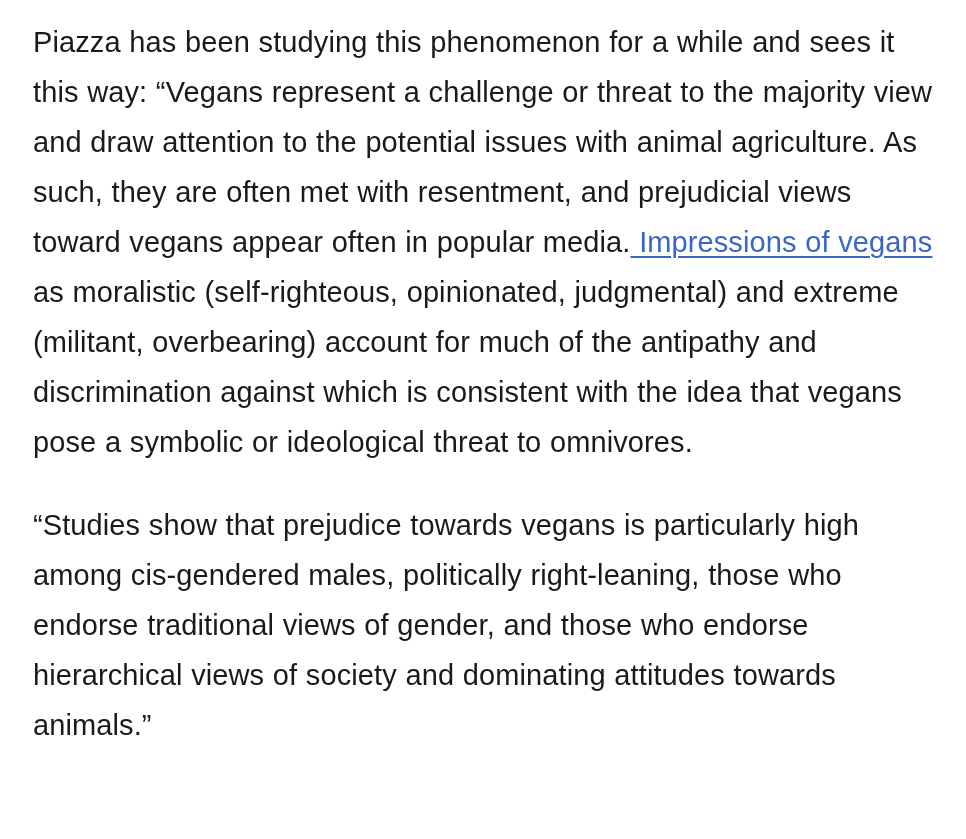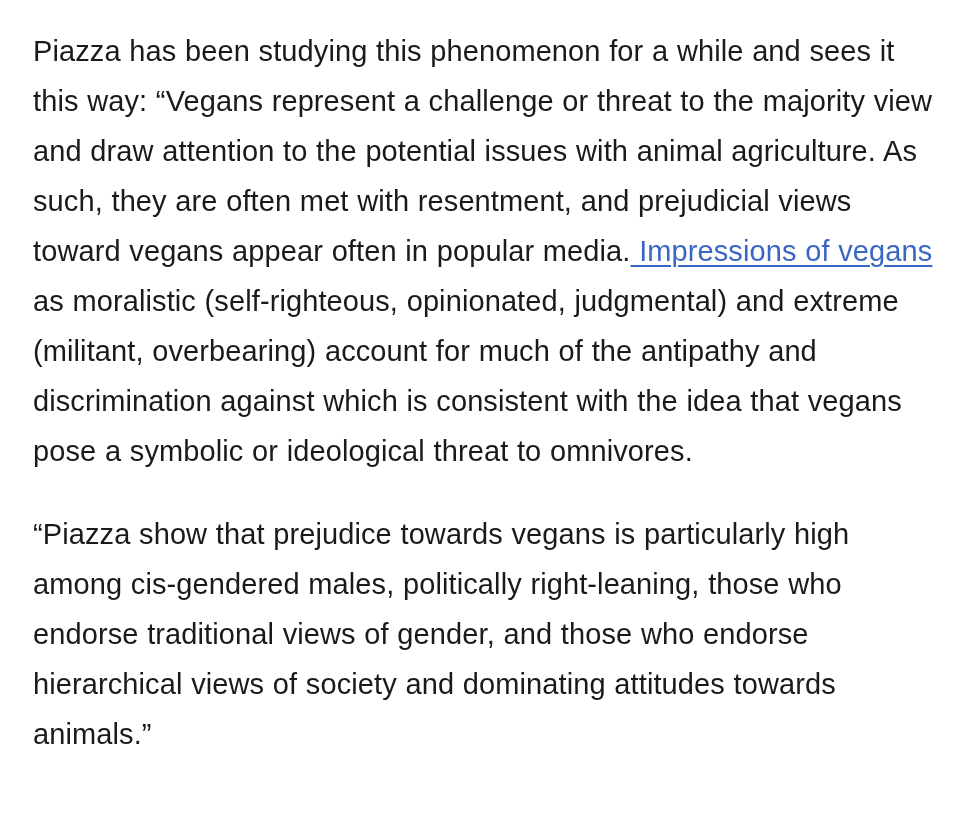--- a/index.html
+++ b/index.html
@@ -10,21 +10,21 @@
   body {
     width: 966px;
     height: 839px;
     overflow: hidden;
     font-family: "Liberation Sans", "DejaVu Sans", sans-serif;
     color: #1a1a1a;
   }
   .article {
     box-sizing: border-box;
     width: 962px;
-    padding: 26px 28px 0 33px;
+    padding: 17px 28px 0 33px;
   }
   .article p {
     margin: 0 0 33px 0;
     font-size: 29px;
     line-height: 50px;
     letter-spacing: 0.1px;
     font-weight: 400;
     word-spacing: 0.5px;
   }
   a.inline-link {
@@ -32,14 +32,14 @@
     text-decoration-thickness: 2px;
     text-underline-offset: 4px;
     cursor: pointer;
   }
 </style>
 </head>
 <body style="color: rgb(26, 26, 26); background: rgb(255, 255, 255);">
 
 <div class="article">
   <p><span>Piazza has been studying this phenomenon for a while and sees it this way: “Vegans represent a challenge or threat to the majority view and draw attention to the potential issues with animal agriculture. As such, they are often met with resentment, and prejudicial views toward vegans appear often in popular media.</span><a class="inline-link" href="#" style="color: rgb(58, 102, 196); text-decoration-color: rgb(58, 102, 196);">&nbsp;Impressions of vegans</a><span> as moralistic (self-righteous, opinionated, judgmental) and extreme (militant, overbearing) account for much of the antipathy and discrimination against which is consistent with the idea that vegans pose a symbolic or ideological threat to omnivores.</span></p>
-  <p>“Piazza show that prejudice towards vegans is particularly high among cis-gendered males, politically right-leaning, those who endorse traditional views of gender, and those who endorse hierarchical views of society and dominating attitudes towards animals.”</p>
+  <p>“Studies show that prejudice towards vegans is particularly high among cis-gendered males, politically right-leaning, those who endorse traditional views of gender, and those who endorse hierarchical views of society and dominating attitudes towards animals.”</p>
 </div>
 
 </body></html>

